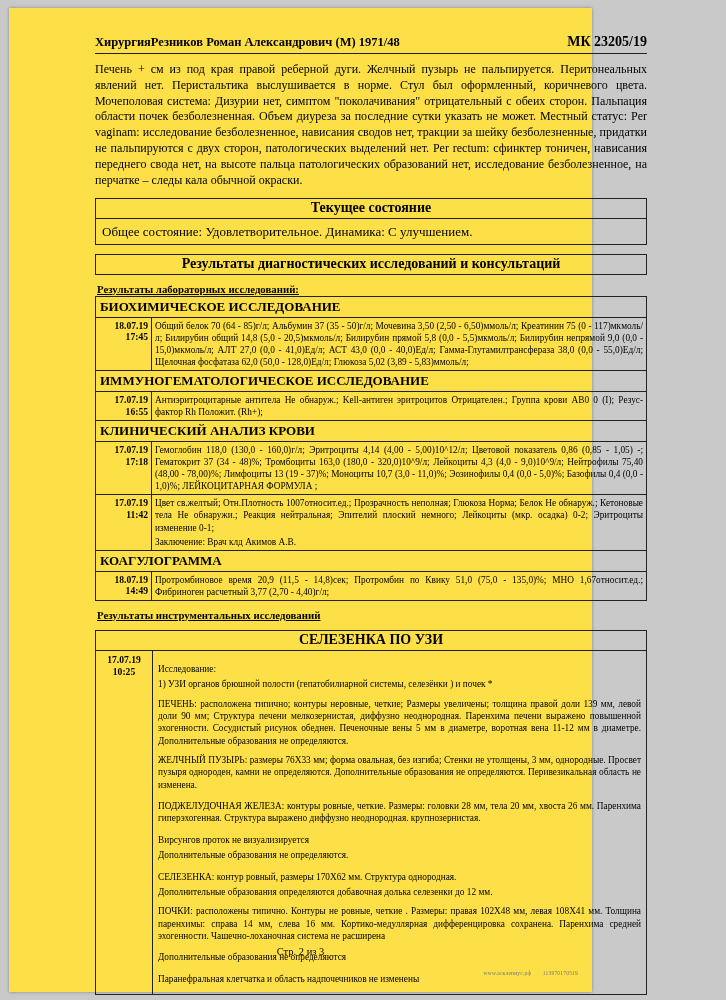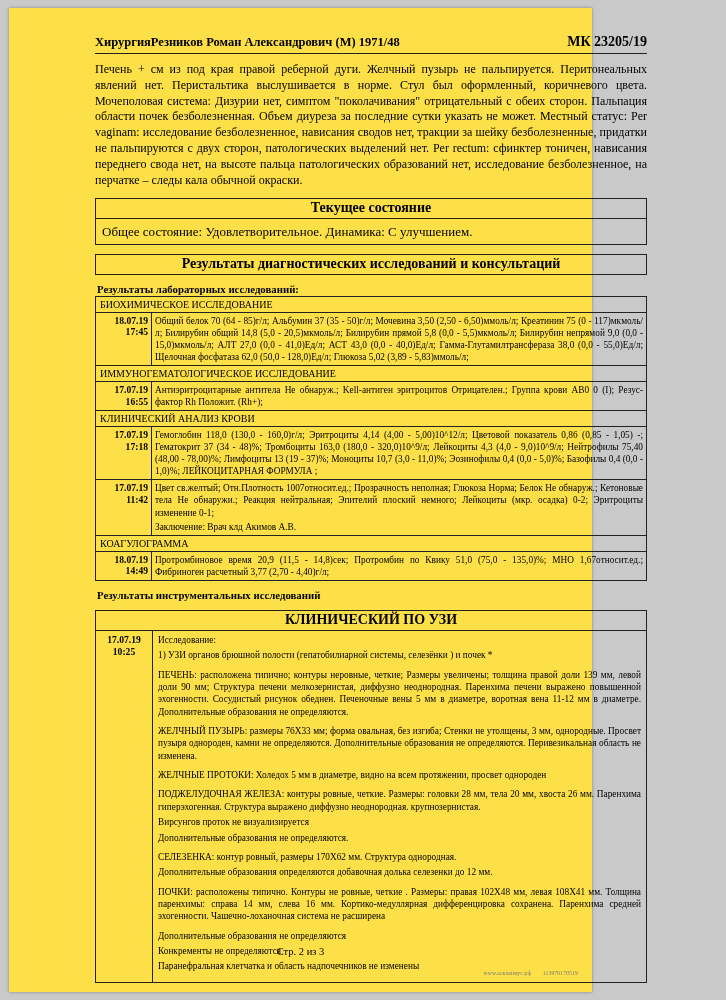--- a/index.html
+++ b/index.html
@@ -53,36 +53,37 @@
     font-size:13px;
     padding:5px 0 4px 6px;
     border-left:1px solid #222;
     border-right:1px solid #222;
     border-bottom:1px solid #222;
   }
   .subhdr{
     font-weight:bold;
     font-size:10.8px;
     margin:8px 0 1px 2px;
+    text-decoration:underline;
   }
   
   .tbl{
     border:1px solid #222;
     border-collapse:collapse;
     width:100%;
     table-layout:fixed;
   }
   .tbl td{
     border:1px solid #222;
     vertical-align:top;
     padding:2px 3px;
   }
   .cat{
-    font-weight:normal;
-    font-size:10px;
+    font-weight:bold;
+    font-size:13px;
     padding:2px 4px !important;
   }
   .dt{
     width:56px;
     font-size:9.6px;
     text-align:right;
     font-weight:bold;
     line-height:1.22;
   }
   .bd{
@@ -99,21 +100,21 @@
     width:56px;
     border-right:1px solid #222;
     font-size:9.6px;
     font-weight:bold;
     text-align:center;
     padding:3px 0;
     line-height:1.22;
   }
   .usi-body{flex:1;padding:3px 5px 6px 5px;font-size:9.3px;line-height:1.33;text-align:justify;}
   .usi-body p{margin:0 0 7px 0;}
-  .usi-body p.tight{margin-bottom:3px;}
+  .usi-body p.tight{margin-bottom:3px;margin-top:9px;}
 
   .footer-page{
     position:absolute;
     left:0;right:0;
     top:938px;
     text-align:center;
     font-size:10.5px;
   }
   .footer-small{
     position:absolute;
@@ -204,40 +205,38 @@
             <div>18.07.19</div>
             <div>14:49</div>
           </td>
           <td class="bd">Протромбиновое время 20,9 (11,5 - 14,8)сек; Протромбин по Квику 51,0 (75,0 - 135,0)%; МНО 1,67относит.ед.; Фибриноген расчетный 3,77 (2,70 - 4,40)г/л;</td>
         </tr>
       </tbody>
     </table>
 
     <div class="subhdr">Результаты инструментальных исследований</div>
 
-    <div class="band">КЛИНИЧЕСКИЙ ПО УЗИ</div>
+    <div class="band">СЕЛЕЗЕНКА ПО УЗИ</div>
     <div class="usi-wrap">
       <div class="usi-dt">
         <div>17.07.19</div>
         <div>10:25</div>
       </div>
       <div class="usi-body">
         <p class="tight">Исследование:</p>
         <p>1) УЗИ органов брюшной полости (гепатобилиарной системы, селезёнки ) и почек *</p>
         <p>ПЕЧЕНЬ: расположена типично; контуры неровные, четкие; Размеры увеличены; толщина правой доли 139 мм, левой доли 90 мм; Структура печени мелкозернистая, диффузно неоднородная. Паренхима печени выражено повышенной эхогенности. Сосудистый рисунок обеднен. Печеночные вены 5 мм в диаметре, воротная вена 11-12 мм в диаметре. Дополнительные образования не определяются.</p>
         <p>ЖЕЛЧНЫЙ ПУЗЫРЬ: размеры 76Х33 мм; форма овальная, без изгиба; Стенки не утолщены, 3 мм, однородные. Просвет пузыря однороден, камни не определяются. Дополнительные образования не определяются. Перивезикальная область не изменена.</p>
-        <p>ЖЕЛЧНЫЕ ПРОТОКИ: Холедох 5 мм в диаметре, видно на всем протяжении, просвет однороден</p>
         <p class="tight">ПОДЖЕЛУДОЧНАЯ ЖЕЛЕЗА: контуры ровные, четкие. Размеры: головки 28 мм, тела 20 мм, хвоста 26 мм. Паренхима гиперэхогенная. Структура выражено диффузно неоднородная. крупнозернистая.</p>
         <p class="tight">Вирсунгов проток не визуализируется</p>
         <p>Дополнительные образования не определяются.</p>
         <p class="tight">СЕЛЕЗЕНКА: контур ровный, размеры 170Х62 мм. Структура однородная.</p>
         <p>Дополнительные образования определяются добавочная долька селезенки до 12 мм.</p>
         <p>ПОЧКИ: расположены типично. Контуры не ровные, четкие . Размеры: правая 102Х48 мм, левая 108Х41 мм. Толщина паренхимы: справа 14 мм, слева 16 мм. Кортико-медуллярная дифференцировка сохранена. Паренхима средней эхогенности. Чашечно-лоханочная система не расширена</p>
         <p class="tight">Дополнительные образования не определяются</p>
-        <p class="tight">Конкременты не определяются</p>
         <p class="tight">Паранефральная клетчатка и область надпочечников не изменены</p>
       </div>
     </div>
 
   </div>
 
   <div class="footer-page">Стр. 2 из 3</div>
   <div class="footer-small">
     <span>www.асклепиус.рф</span>
     <span>113970170519</span>

